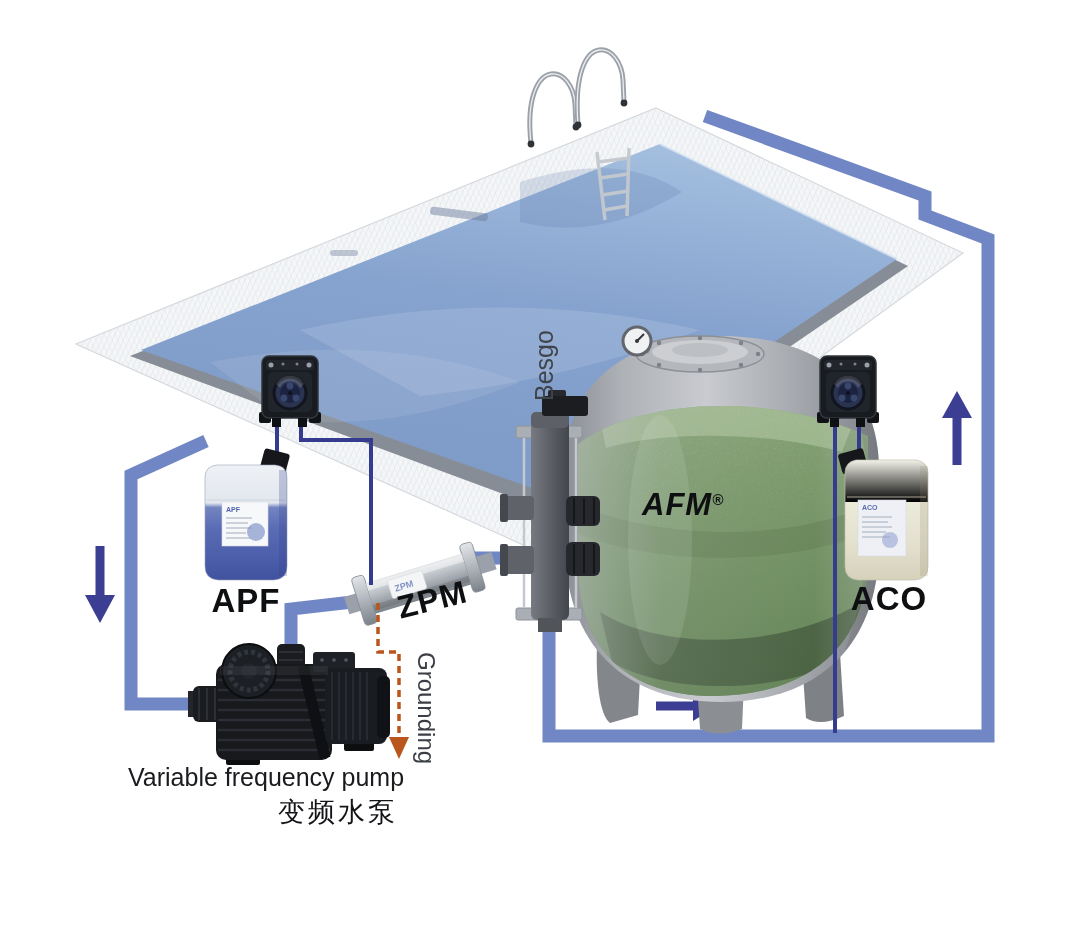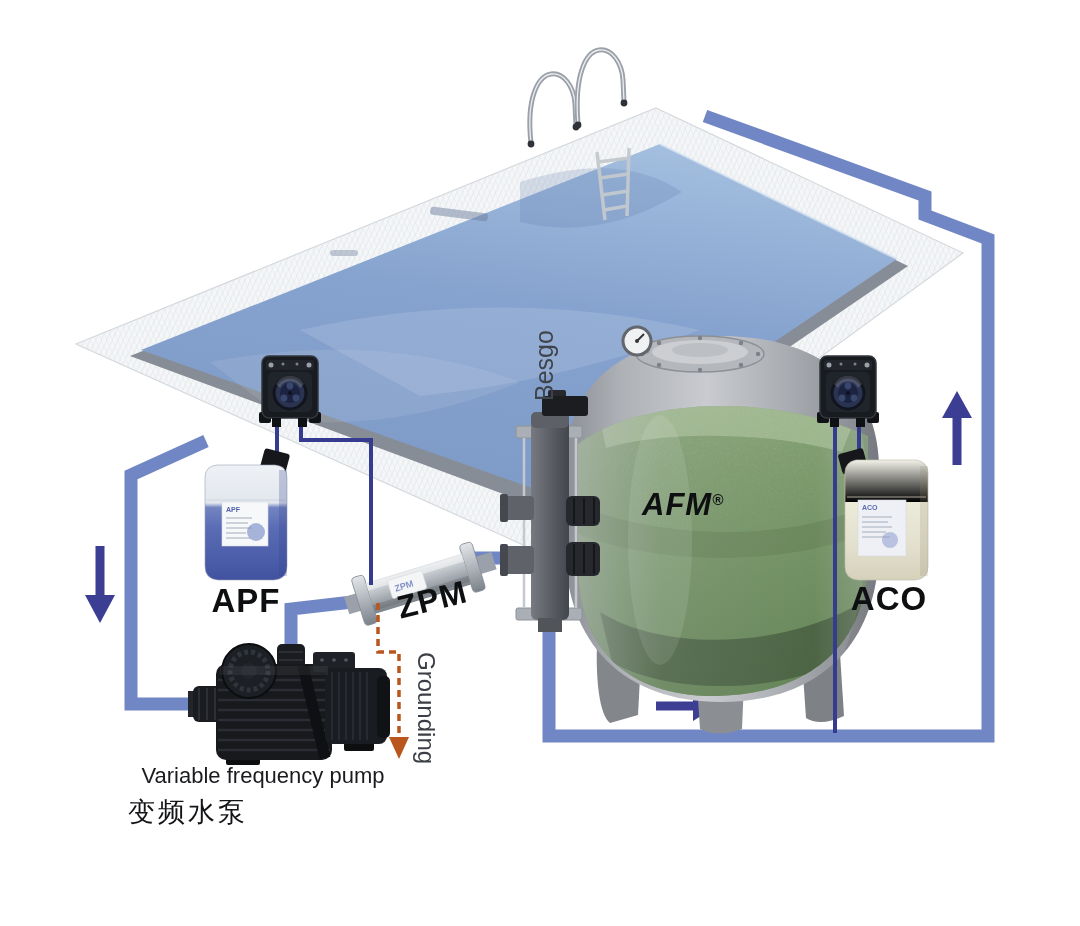--- a/index.html
+++ b/index.html
@@ -8,22 +8,22 @@
   #scene{position:absolute;left:0;top:0;}
   .lbl{position:absolute;color:#0e0f11;white-space:nowrap;}
   .lbl-bold{font-weight:bold;}
   .lbl-apf{left:203px;top:582px;width:86px;text-align:center;font-size:33px;letter-spacing:1px;}
   .lbl-zpm{left:398px;top:590px;font-size:32px;transform:rotate(-14deg);transform-origin:0 50%;letter-spacing:1px;}
   .lbl-afm{left:642px;top:487px;font-size:31px;letter-spacing:1px;font-style:italic;}
   .lbl-afm sup{font-size:15px;vertical-align:10px;}
   .lbl-aco{left:846px;top:580px;width:86px;text-align:center;font-size:33px;letter-spacing:1px;}
   .lbl-besgo{left:530px;top:401px;font-size:25px;color:#3f434a;transform:rotate(-90deg);transform-origin:0 0;}
   .lbl-grounding{left:440px;top:652px;font-size:24px;color:#3b3e44;transform:rotate(90deg);transform-origin:0 0;}
-  .lbl-pump-en{left:128px;top:763px;width:270px;text-align:center;font-size:22px;color:#1a1b1e;}
-  .lbl-pump-zh{left:128px;top:794px;width:270px;text-align:left;font-size:27px;color:#131417;letter-spacing:3px;}
+  .lbl-pump-en{left:128px;top:763px;width:270px;text-align:center;font-size:25px;color:#1a1b1e;}
+  .lbl-pump-zh{left:128px;top:794px;width:270px;text-align:right;font-size:27px;color:#131417;letter-spacing:3px;}
 </style>
 </head>
 <body>
 
 <div id="canvas">
 <svg id="scene" width="1080" height="926" viewBox="0 0 1080 926">
   <defs>
     <clipPath id="deckClip">
           <path d="M656,108 L963,253 L548,556 L76,344 Z"></path>
         </clipPath>

